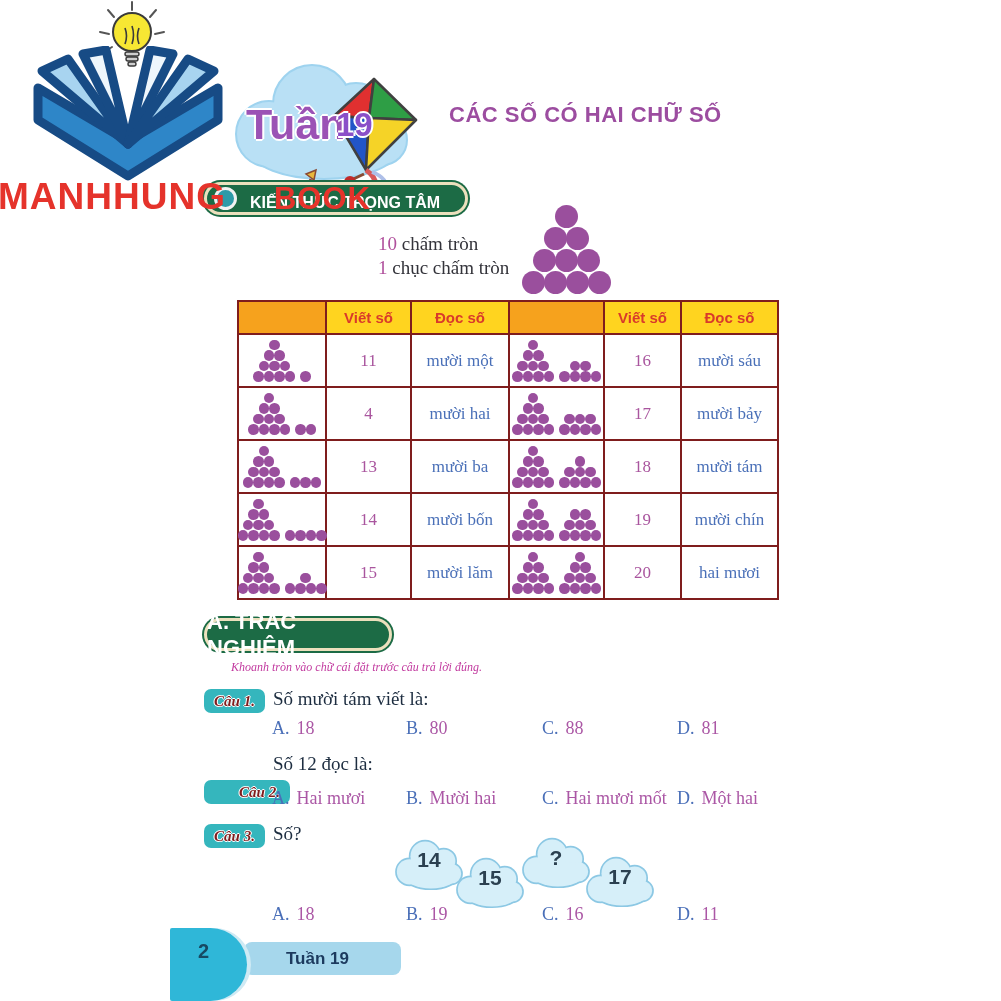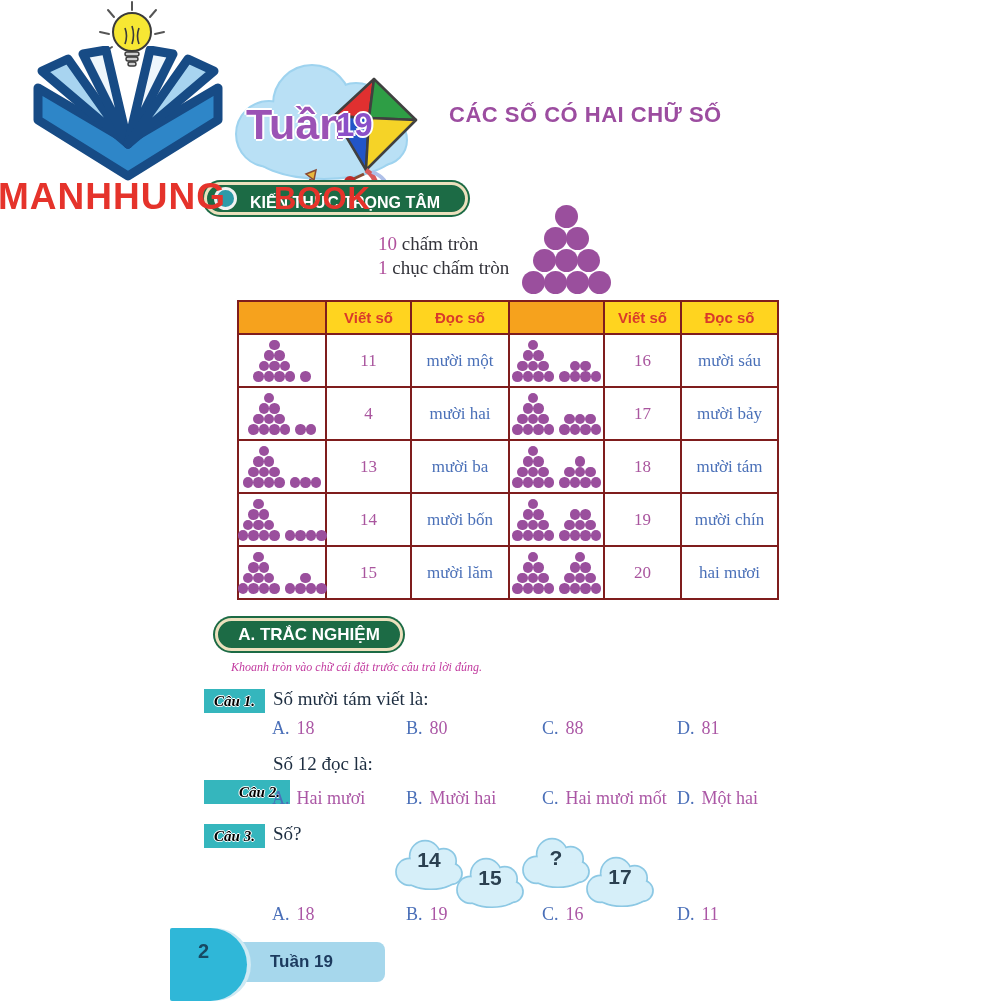--- a/index.html
+++ b/index.html
@@ -27,21 +27,21 @@
 
   
   .page-title{position:absolute;left:449px;top:102px;font-family:"Liberation Sans",sans-serif;
     font-weight:bold;font-size:22px;color:#9c4da0;letter-spacing:.5px;}
 
   
   .banner{position:absolute;background:#1c6b45;border:3px solid #ece0bd;border-radius:17px;
     box-shadow:0 0 0 2px #1c6b45;color:#fff;font-family:"Liberation Sans",sans-serif;
     font-weight:bold;display:flex;align-items:center;justify-content:center;z-index:2;}
   .banner-knowledge{left:204px;top:182px;width:258px;height:27px;font-size:16px;align-items:flex-end;}
-  .banner-quiz{left:204px;top:618px;width:182px;height:27px;font-size:17px;margin-left:11px;}
+  .banner-quiz{left:204px;top:618px;width:182px;height:27px;font-size:22px;}
   .banner-icon{position:absolute;left:7px;top:2px;width:17px;height:17px;border-radius:50%;
     background:#2e9aa8;border:3px solid #f2f2f2;}
   .banner-knowledge .banner-text{margin-left:18px;}
 
   
   .dots-caption{position:absolute;left:378px;top:232px;font-size:19px;color:#33333a;line-height:24px;}
   .dots-caption .num{color:#b0509c;}
   .big-pyramid{position:absolute;left:522px;top:205px;}
 
   
@@ -59,42 +59,42 @@
   .num-table th.img-h{background:#f6a21d;}
   .num-table th.txt-h{background:#ffd41f;color:#d93a2b;font-family:"Liberation Sans",sans-serif;
     font-weight:bold;font-size:15px;}
   .num-table td{height:51px;}
   .num-table td.num{color:#a9559e;}
   .num-table td.word{color:#4a70b8;}
   .dot-figure{display:flex;align-items:flex-end;justify-content:center;gap:5px;padding:3px 2px;}
 
   
   .instruction{position:absolute;left:231px;top:660px;font-style:italic;color:#c23a9f;font-size:12px;}
-  .q-badge{position:absolute;left:204px;width:61px;height:24px;background:#35b6bd;border-radius:0;
+  .q-badge{position:absolute;left:204px;width:61px;height:24px;background:#35b6bd;border-radius:7px;
     display:flex;align-items:center;justify-content:center;font-style:italic;font-weight:bold;
-    font-size:15px;color:#000000;
+    font-size:15px;color:#7f1d1d;
     text-shadow:-1px 0 #fff,1px 0 #fff,0 -1px #fff,0 1px #fff;}
   .q-text{position:absolute;left:273px;font-size:19px;color:#1d2d40;}
   .opts{position:absolute;left:272px;width:525px;display:grid;
     grid-template-columns:134px 136px 135px auto;font-size:18px;}
   .opt .letter{color:#4a6fb8;}
   .opt .val{color:#ab57a5;margin-left:7px;}
 
   
   .cloud-strip{position:absolute;left:385px;top:833px;width:300px;height:75px;}
   .q-cloud{position:absolute;width:78px;height:56px;}
   .q-cloud .cnum{position:absolute;left:0;top:12px;width:78px;text-align:center;
     font-family:"Liberation Sans",sans-serif;font-weight:bold;font-size:21px;color:#2b4050;}
 
   
   .footer-tab{position:absolute;left:170px;top:928px;width:77px;height:73px;background:#2fb7d8;
     border-radius:2px 38px 38px 2px;z-index:2;box-shadow:4px 0 0 #cfeaf4;}
   .footer-page{position:absolute;left:198px;top:940px;z-index:3;font-family:"Liberation Sans",sans-serif;
     font-weight:bold;font-size:20px;color:#174a63;}
-  .footer-bar{position:absolute;left:228px;top:942px;width:157px;height:40px;background:#a6d7ec;
+  .footer-bar{position:absolute;left:244px;top:942px;width:157px;height:33px;background:#a6d7ec;
     border-radius:8px;z-index:1;display:flex;align-items:center;padding-left:42px;box-sizing:border-box;
     font-family:"Liberation Sans",sans-serif;font-weight:bold;font-size:17px;color:#1c3a5e;}
 </style>
 </head>
 <body>
 
 <div class="page">
 
   <svg class="bulb-svg" width="80" height="78" viewBox="0 0 80 78">
     <g stroke="#555" stroke-width="2" stroke-linecap="round">

